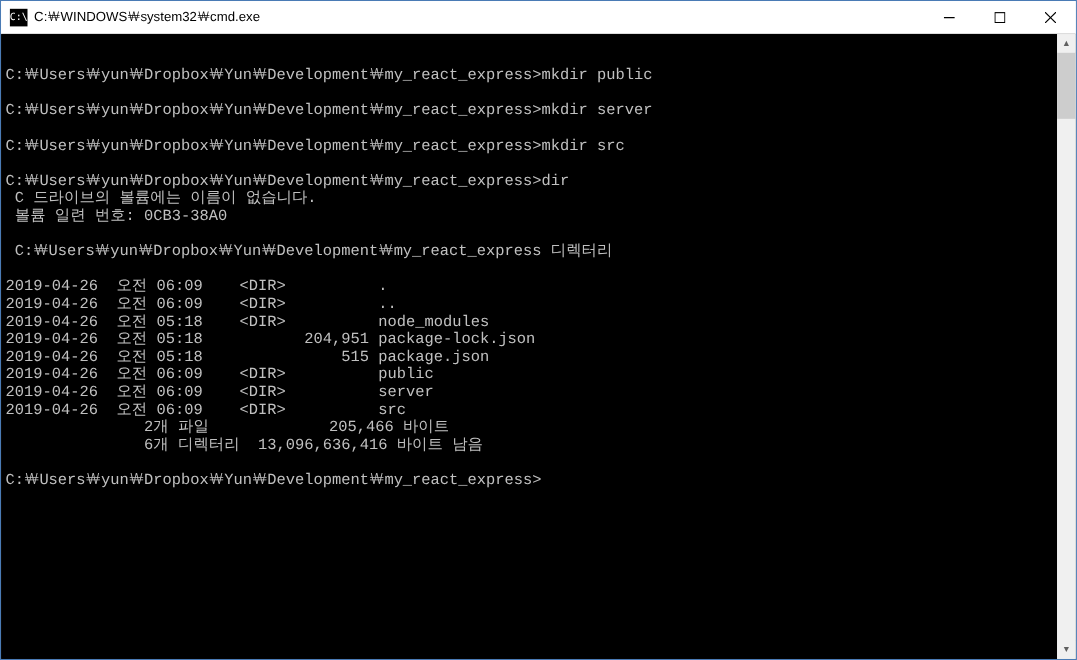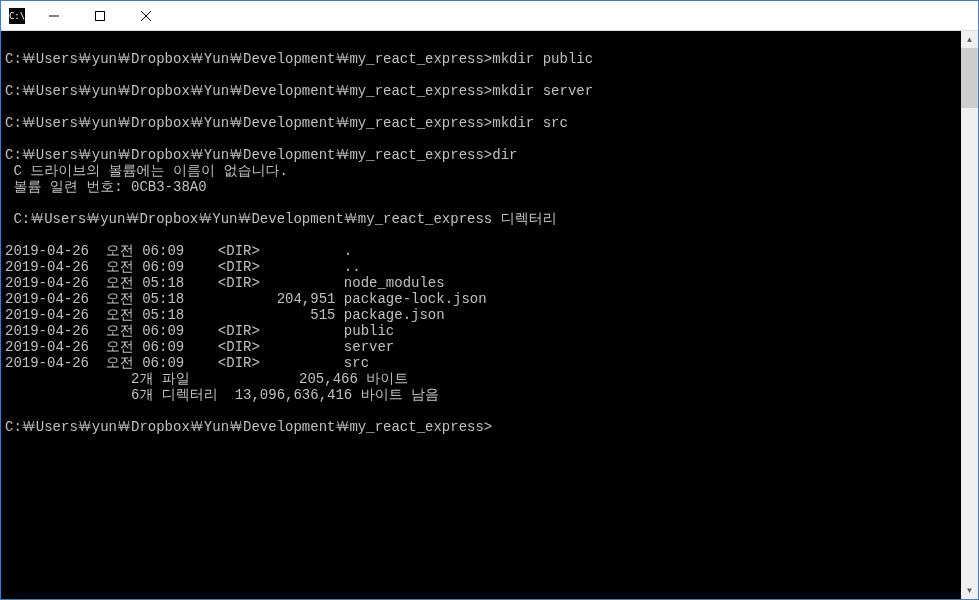--- a/index.html
+++ b/index.html
@@ -59,21 +59,21 @@
       height: calc(100% - 30px);
       background: #000;
     }
     .terminal {
       height: 100%;
       background: #000;
       color: #c0c0c0;
       font-family: "Consolas", "Courier New", monospace;
       font-size: 14px;
       line-height: 16px;
-      padding: 4px 4px;
+      padding: 14px 4px;
       white-space: pre;
       overflow: hidden;
       width: calc(100% - 17px);
     }
     .terminal-line {
       min-height: 16px;
     }
     .scrollbar {
       position: absolute;
       right: 0;
@@ -108,20 +108,21 @@
       color: #606060;
     }
     .scrollbar-arrow.up { top: 0; }
     .scrollbar-arrow.down { bottom: 0; }
   </style>
 </head>
 <body>
 
 <div class="titlebar">
   <span class="titlebar-icon">C:\</span>
+  <span class="titlebar-text">C:￦WINDOWS￦system32￦cmd.exe</span>
   <div class="window-controls">
     <div class="window-control">
       <svg width="10" height="10" viewBox="0 0 10 10">
           <line x1="0" y1="5" x2="10" y2="5" stroke="currentColor" stroke-width="1"></line>
         </svg>
     </div>
     <div class="window-control">
       <svg width="10" height="10" viewBox="0 0 10 10">
           <rect x="0.5" y="0.5" width="9" height="9" fill="none" stroke="currentColor" stroke-width="1"></rect>
         </svg>

